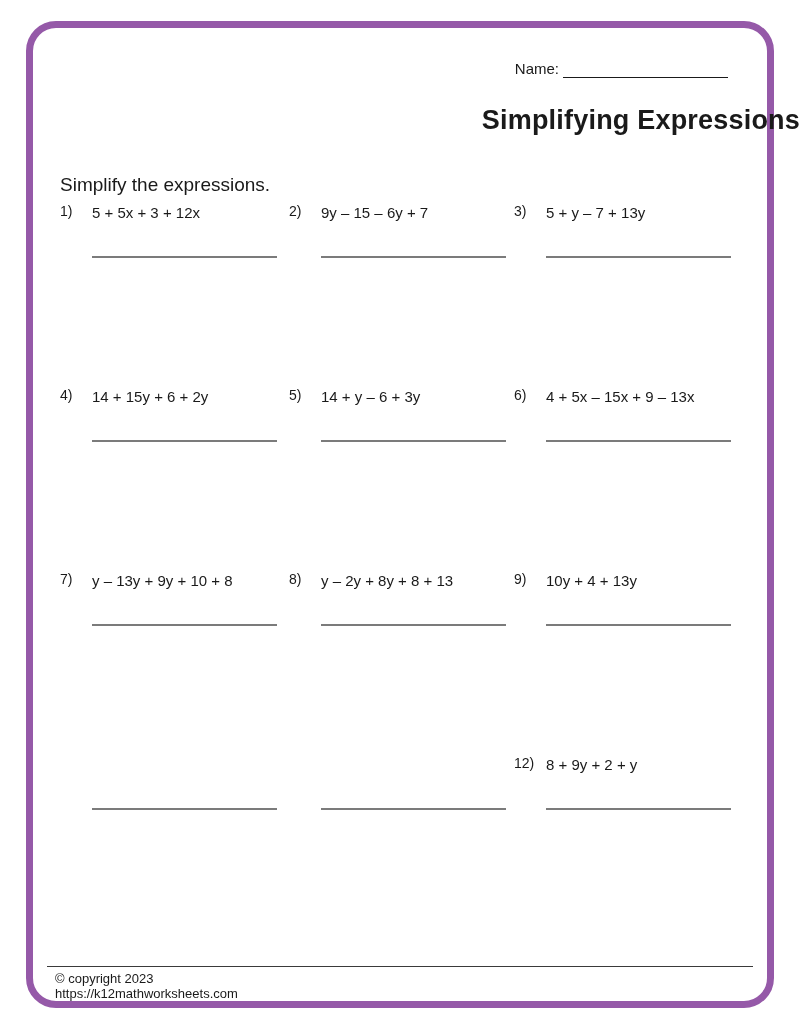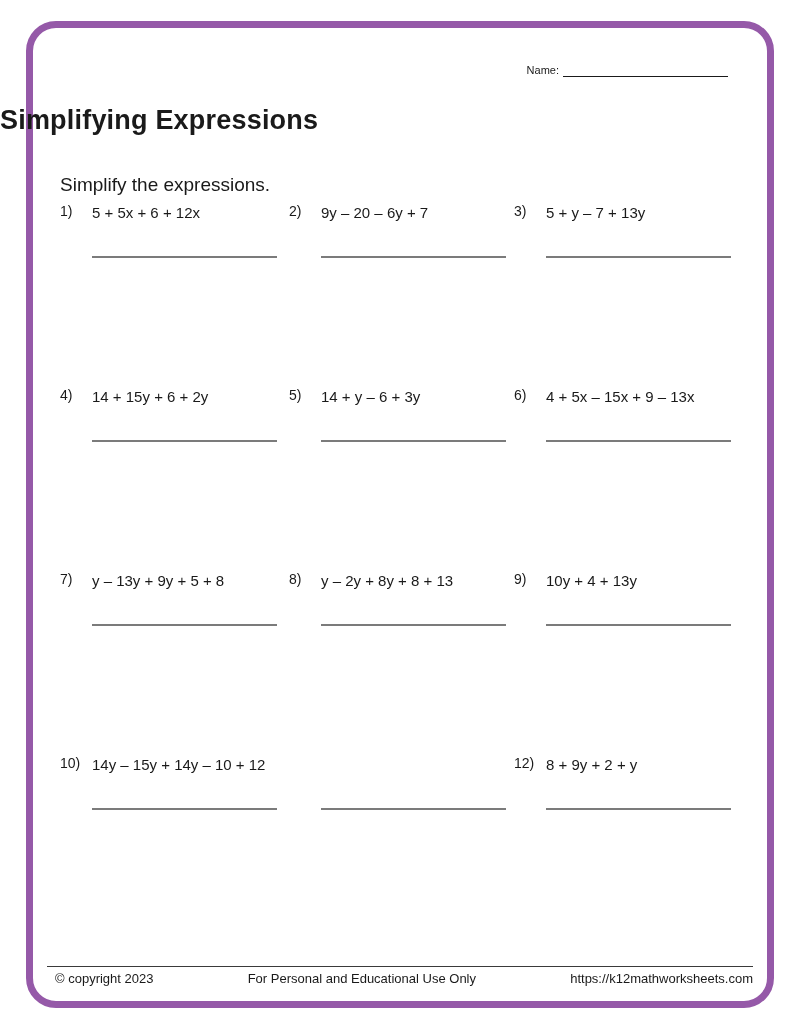--- a/index.html
+++ b/index.html
@@ -16,33 +16,33 @@
     left: 26px; top: 21px; right: 26px; bottom: 27px;
     border: 7px solid #9559a8;
     border-radius: 30px;
     background: #ffffff;
   }
   .name-block {
     position: absolute;
     top: 60px; right: 72px;
     display: flex;
     align-items: flex-end;
-    font-size: 11px;
+    font-size: 15px;
   }
   .name-label { padding-bottom: 1px; }
   .name-line {
     width: 165px;
     height: 17px;
     border-bottom: 1px solid #1a1a1a;
     margin-left: 4px;
   }
   .worksheet-title {
     position: absolute;
     top: 105px; left: 0; right: 0;
-    text-align: left;
+    text-align: right;
     font-size: 27px;
     font-weight: 700;
     letter-spacing: 0.2px;
   }
   .instruction {
     position: absolute;
     top: 174px; left: 60px;
     font-size: 19px;
   }
   .problems-grid {
@@ -79,25 +79,25 @@
     position: absolute;
     left: 47px; right: 47px;
     top: 966px;
   }
   .footer-rule {
     height: 1px;
     background: #3a3a3a;
   }
   .footer-row {
     display: flex;
-    justify-content: space-between;
     align-items: baseline;
     padding: 4px 0 0 8px;
     font-size: 13px;
     color: #1a1a1a;
+    flex-direction: column;
   }
 </style>
 </head>
 <body>
 
 <div class="page-frame" style="border-color: rgb(149, 89, 168);"></div>
 
 <div class="name-block">
   <span class="name-label">Name:</span>
   <span class="name-line"></span>
@@ -105,29 +105,29 @@
 
 <div class="worksheet-title">Simplifying Expressions</div>
 
 <div class="instruction">Simplify the expressions.</div>
 
 <div class="problems-grid">
 
   <div class="problem-cell">
     <div class="prob-row">
       <span class="pnum">1)</span>
-      <span class="pexpr">5 + 5x + 6 + 12x</span>
+      <span class="pexpr">5 + 5x + 3 + 12x</span>
     </div>
     <div class="answer-line" style="background: rgb(123, 123, 123);"></div>
   </div>
 
   <div class="problem-cell">
     <div class="prob-row">
       <span class="pnum">2)</span>
-      <span class="pexpr">9y – 20 – 6y + 7</span>
+      <span class="pexpr">9y – 15 – 6y + 7</span>
     </div>
     <div class="answer-line" style="background: rgb(123, 123, 123);"></div>
   </div>
 
   <div class="problem-cell">
     <div class="prob-row">
       <span class="pnum">3)</span>
       <span class="pexpr">5 + y – 7 + 13y</span>
     </div>
     <div class="answer-line" style="background: rgb(123, 123, 123);"></div>
@@ -153,21 +153,21 @@
     <div class="prob-row">
       <span class="pnum">6)</span>
       <span class="pexpr">4 + 5x – 15x + 9 – 13x</span>
     </div>
     <div class="answer-line" style="background: rgb(123, 123, 123);"></div>
   </div>
 
   <div class="problem-cell">
     <div class="prob-row">
       <span class="pnum">7)</span>
-      <span class="pexpr">y – 13y + 9y + 5 + 8</span>
+      <span class="pexpr">y – 13y + 9y + 10 + 8</span>
     </div>
     <div class="answer-line" style="background: rgb(123, 123, 123);"></div>
   </div>
 
   <div class="problem-cell">
     <div class="prob-row">
       <span class="pnum">8)</span>
       <span class="pexpr">y – 2y + 8y + 8 + 13</span>
     </div>
     <div class="answer-line" style="background: rgb(123, 123, 123);"></div>
@@ -175,24 +175,20 @@
 
   <div class="problem-cell">
     <div class="prob-row">
       <span class="pnum">9)</span>
       <span class="pexpr">10y + 4 + 13y</span>
     </div>
     <div class="answer-line" style="background: rgb(123, 123, 123);"></div>
   </div>
 
   <div class="problem-cell">
-    <div class="prob-row">
-      <span class="pnum">10)</span>
-      <span class="pexpr">14y – 15y + 14y – 10 + 12</span>
-    </div>
     <div class="answer-line" style="background: rgb(123, 123, 123);"></div>
   </div>
 
   <div class="problem-cell">
     <div class="answer-line" style="background: rgb(123, 123, 123);"></div>
   </div>
 
   <div class="problem-cell">
     <div class="prob-row">
       <span class="pnum">12)</span>
@@ -200,16 +196,15 @@
     </div>
     <div class="answer-line" style="background: rgb(123, 123, 123);"></div>
   </div>
 
 </div>
 
 <div class="footer">
   <div class="footer-rule"></div>
   <div class="footer-row">
     <span>© copyright 2023</span>
-    <span>For Personal and Educational Use Only</span>
     <span>https://k12mathworksheets.com</span>
   </div>
 </div>
 
 </body></html>

